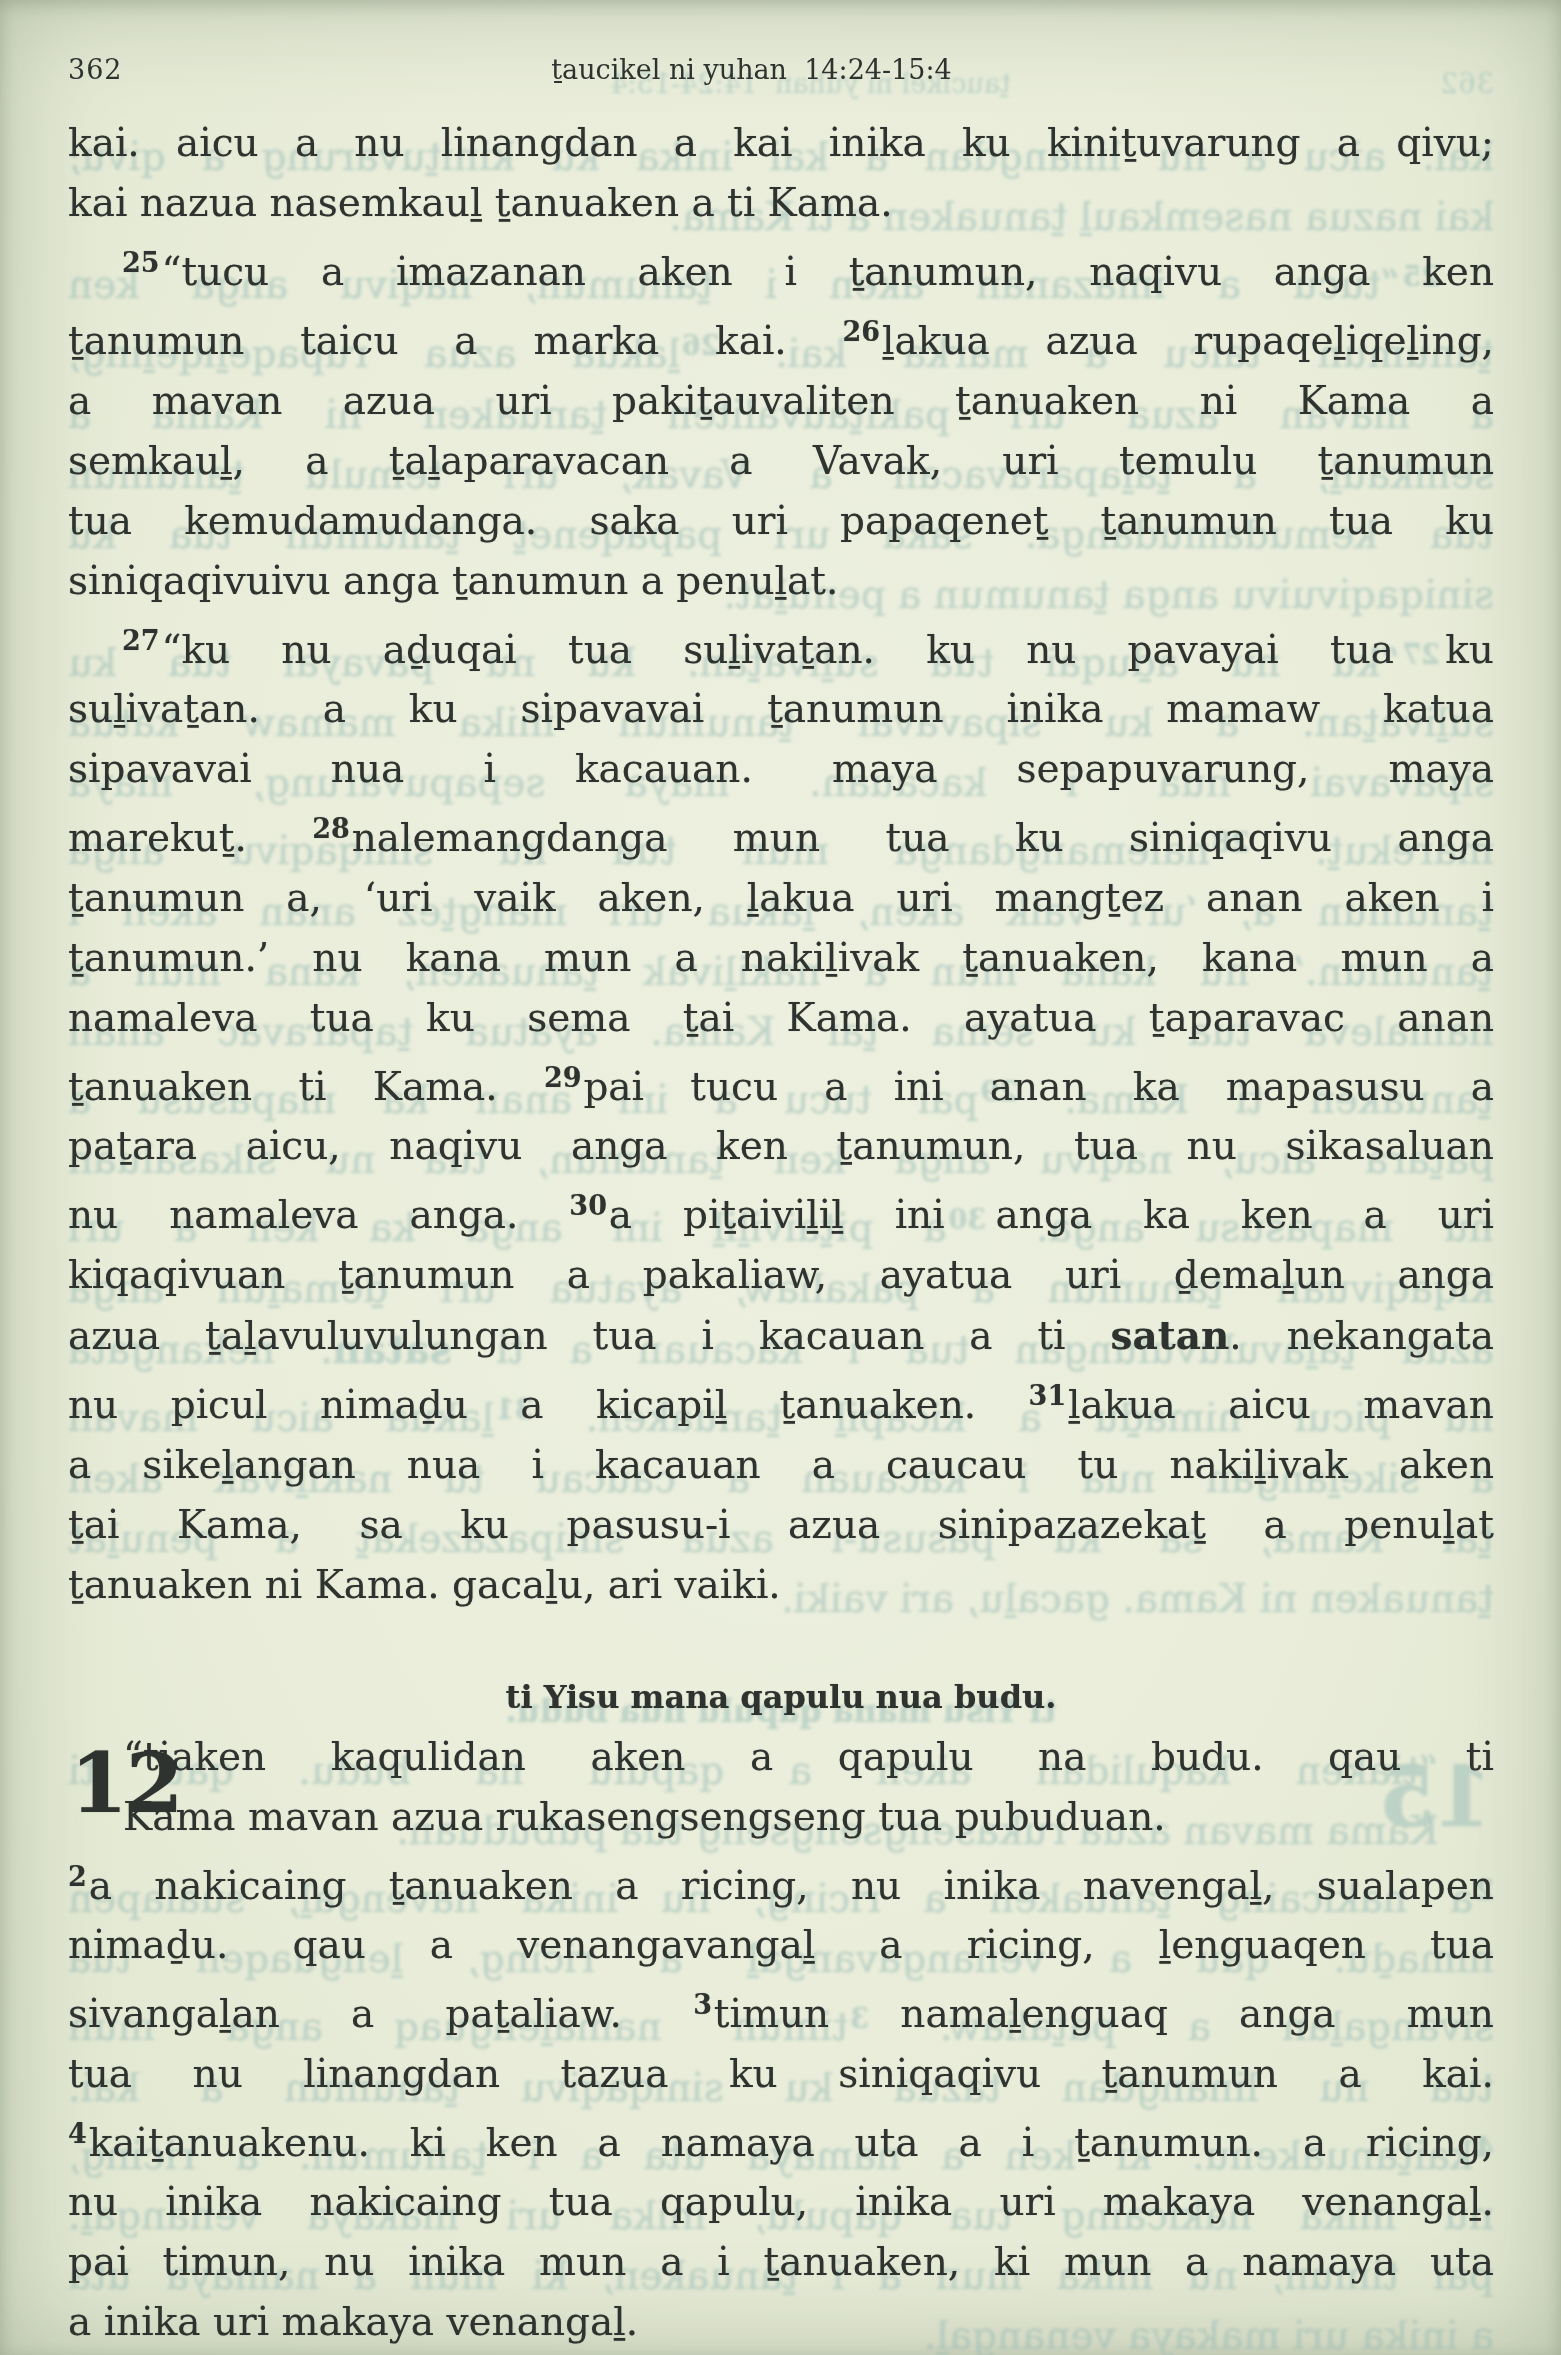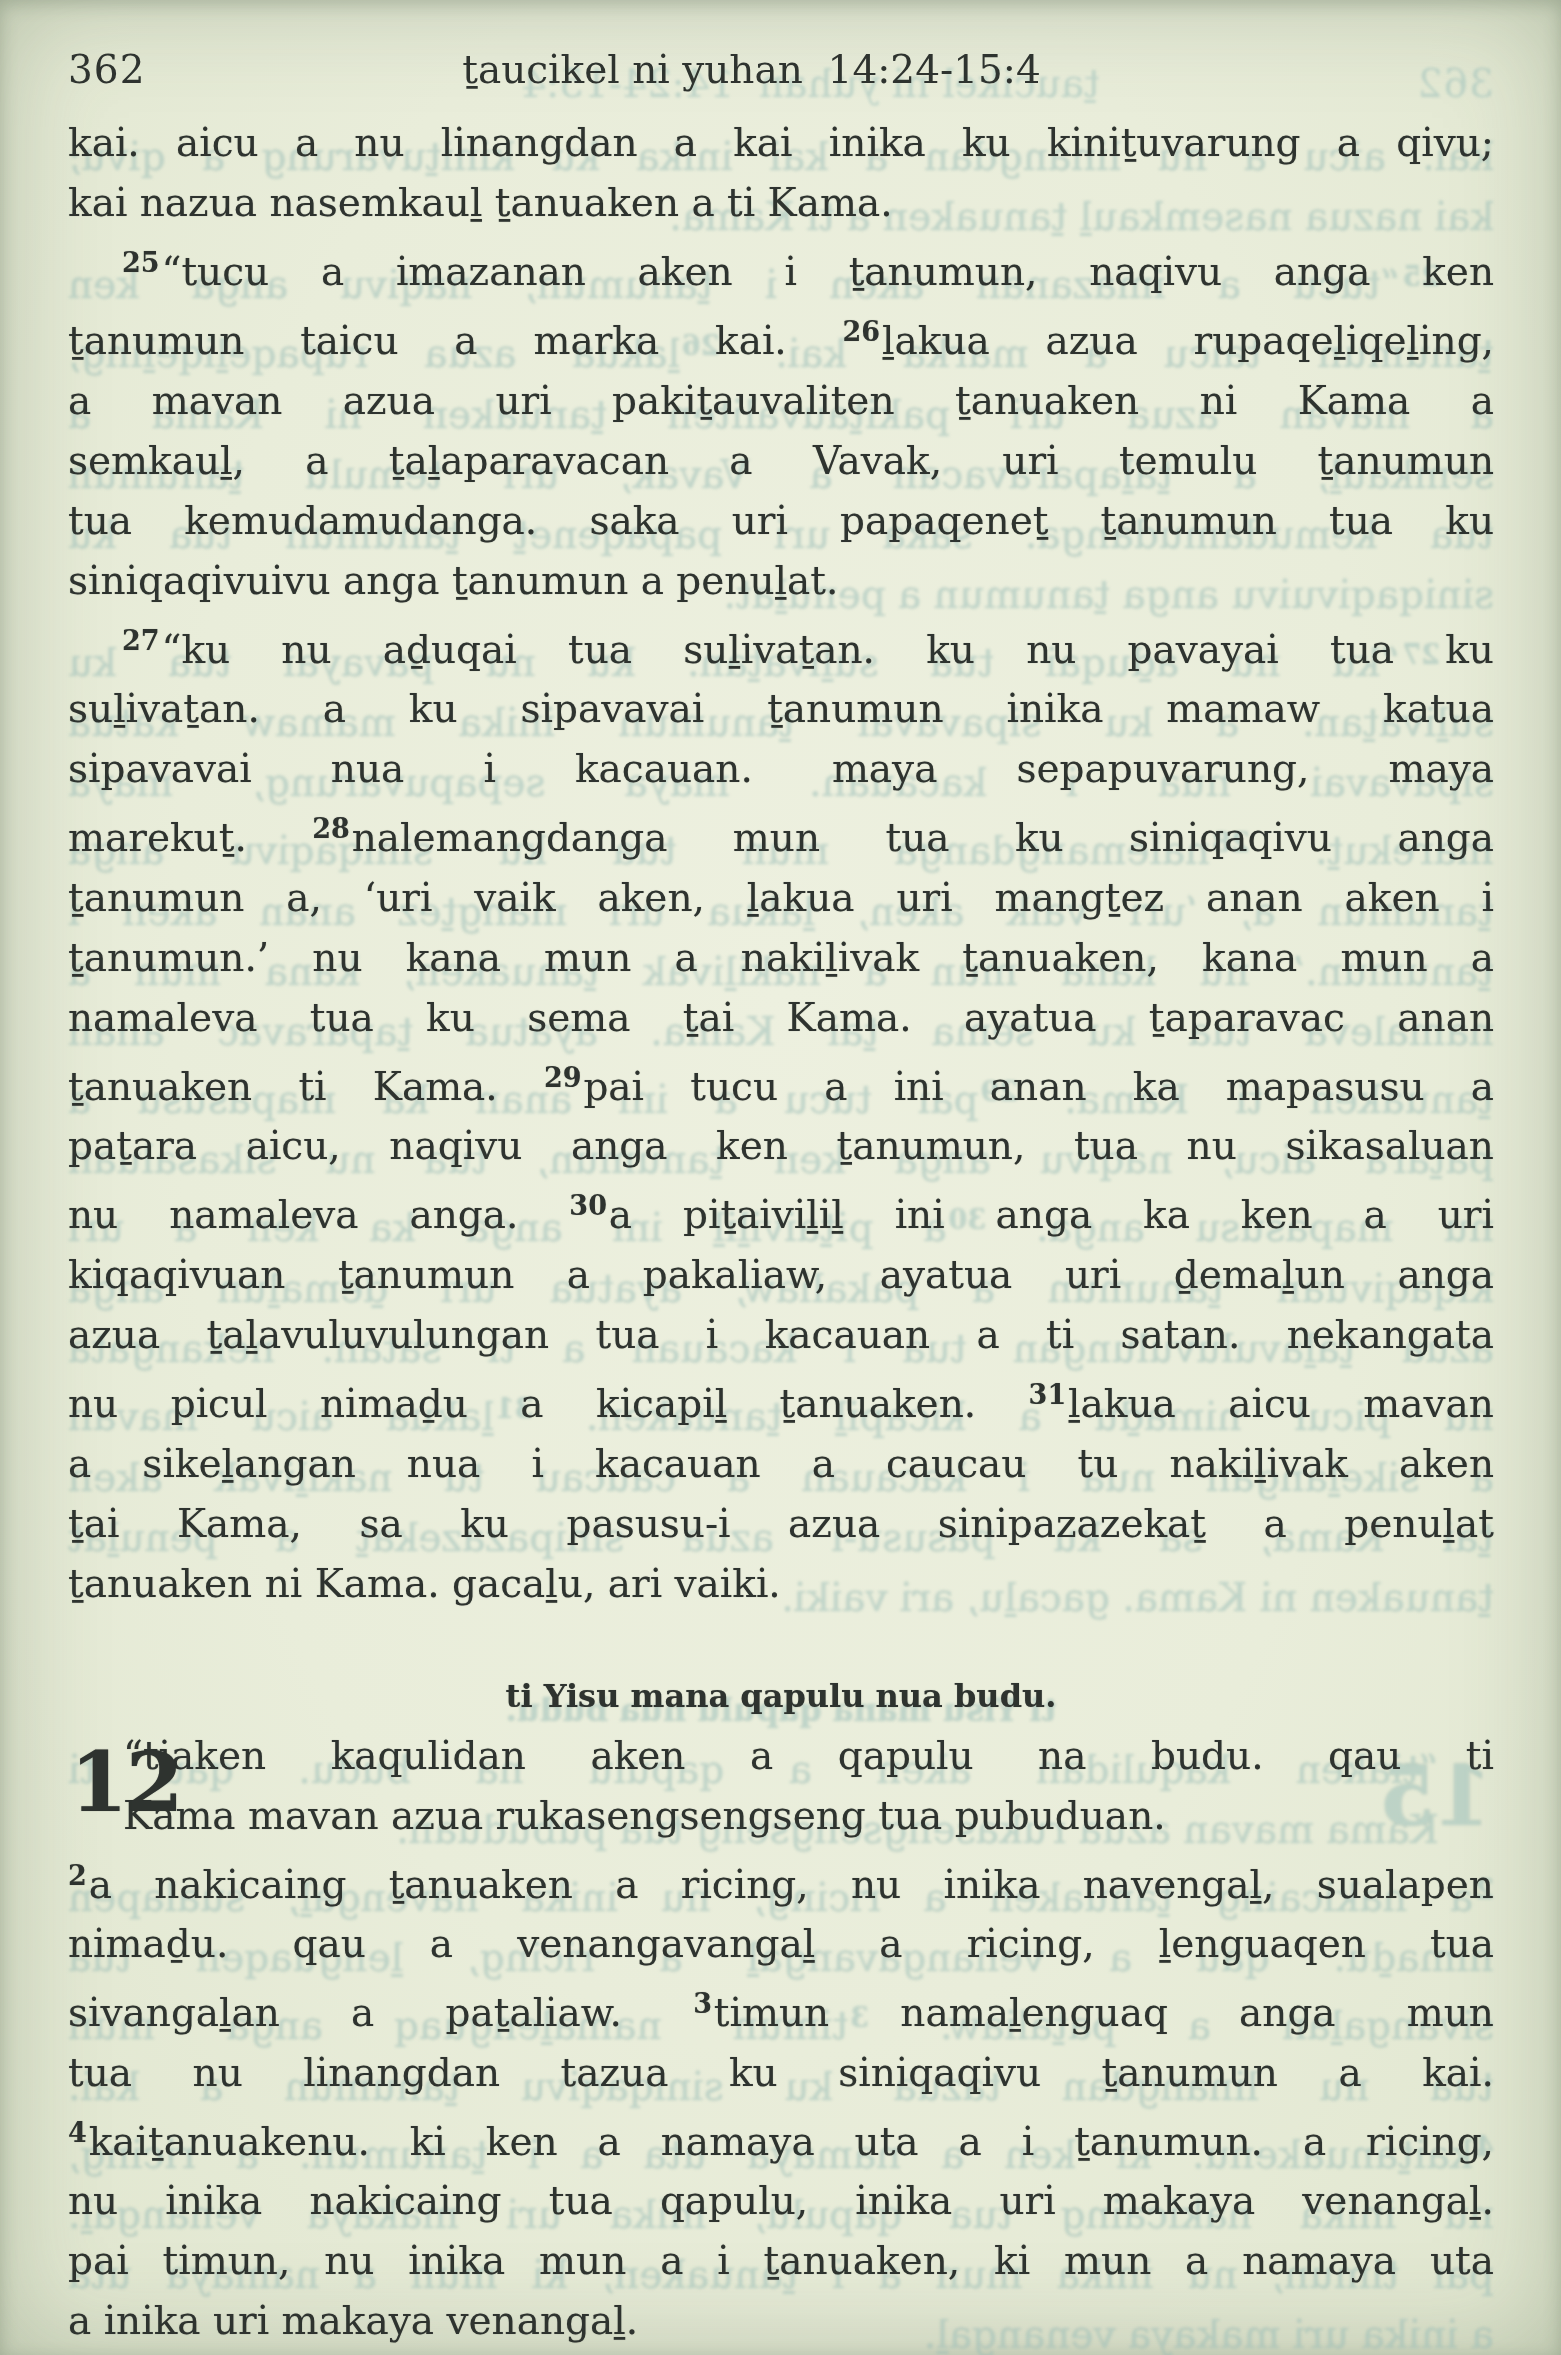--- a/index.html
+++ b/index.html
@@ -13,34 +13,34 @@
   }
   .column { position:absolute; left:68px; top:45px; width:1426px; }
   .layer.real { position:relative; z-index:2; color:var(--ink,#2e332f); }
   .layer.bleed {
     position:absolute; left:0; right:0; top:0; z-index:1;
     transform: scaleX(-1) translateY(13.6px);
     opacity:.55; filter: blur(1.7px);
     pointer-events:none;
   }
   .bleed, .bleed * { color: var(--bleed,#9cc0ba) !important; }
-  .header { display:flex; align-items:baseline; font-size:39px; line-height:49px; margin-bottom:19.4px; }
+  .header { display:flex; align-items:baseline; font-size:27px; line-height:49px; margin-bottom:19.4px; }
   .pageno { width:233px; letter-spacing:1px; }
   .title  { margin:0 auto; transform:translateX(-78px); white-space:pre; }
   .hspacer{ width:136px; }
   .line {
     font-size:39px; line-height:60px;
     text-align:justify; text-align-last:justify;
     text-shadow: 0 0 1px rgba(46,51,47,.35);
   }
   .line.noj { text-align:center; text-align-last:left; }
   .line.ind { text-indent:54px; }
   .line.offset { margin-left:55px; }
   .vnum { font-weight:bold; font-size:27px; vertical-align:12.6px; padding-right:1.9px; }
-  .b { font-weight:normal; }
+  .b { font-weight:bold; }
   .heading { font-weight:bold; font-size:32px; line-height:60px; margin-top:52px; text-align:center; text-shadow:0 0 1px rgba(46,51,47,.4); }
   .chapter { position:relative; }
   .chnum {
     position:absolute; left:1.9px; top:15.5px;
     font-size:83px; font-weight:bold; line-height:1; letter-spacing:-1.9px;
     text-shadow:0 0 1px rgba(46,51,47,.5);
   }
 </style>
 </head>
 <body>

